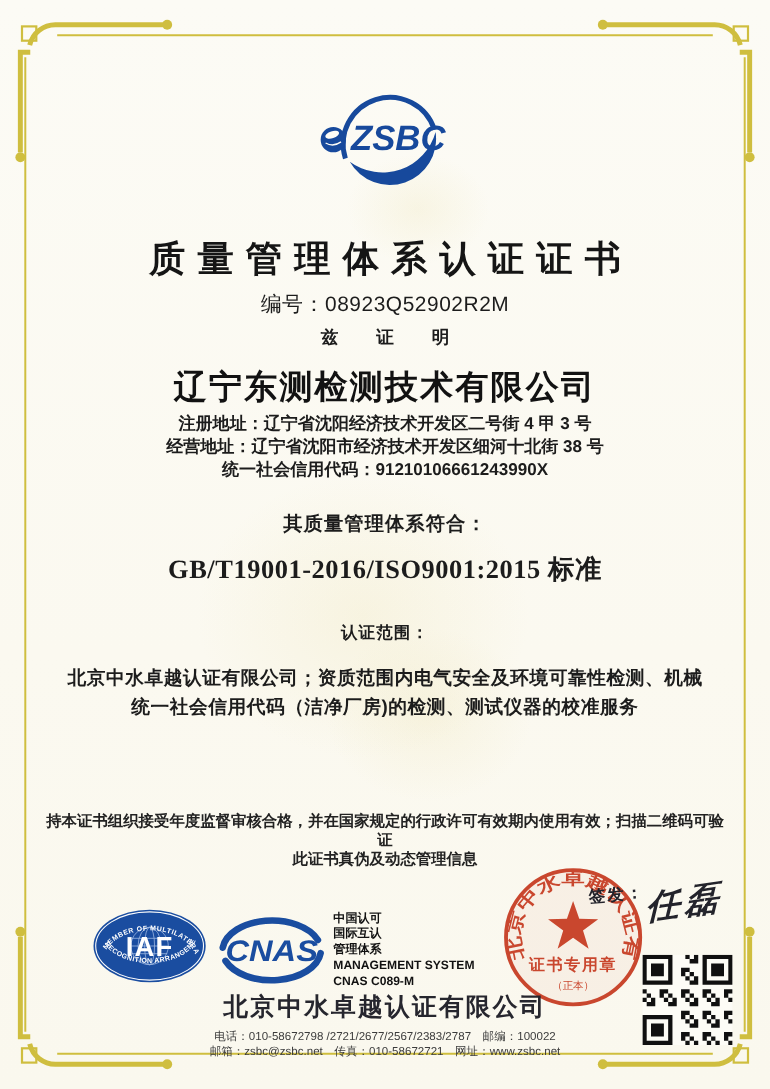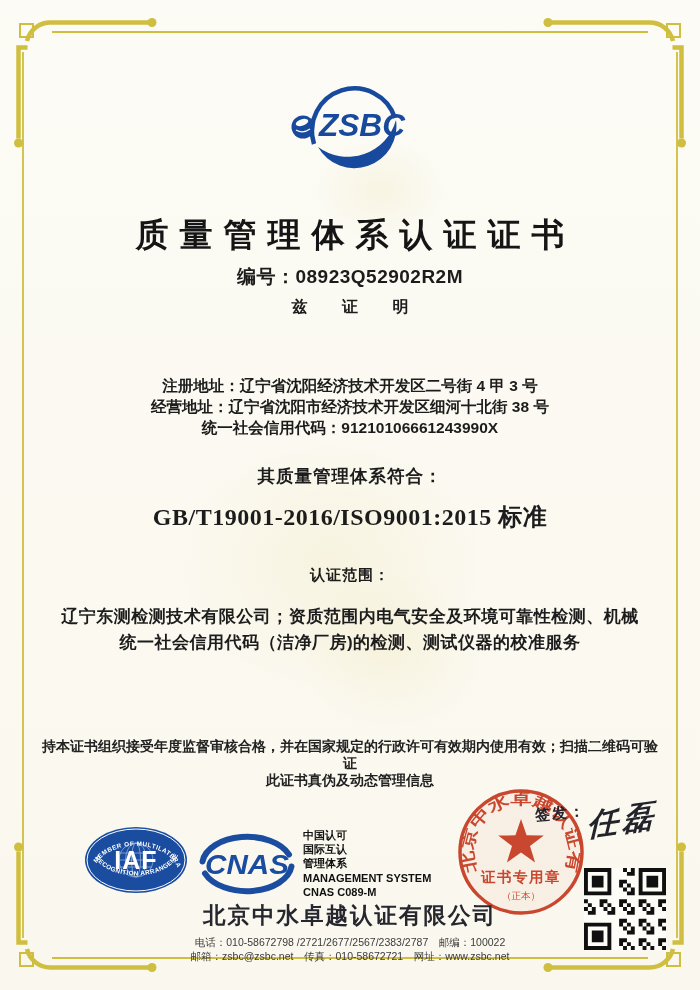--- a/index.html
+++ b/index.html
@@ -7,21 +7,21 @@
   #page{
     position:relative;width:700px;height:990px;overflow:hidden;
     background:linear-gradient(180deg,#fcfbf5 0%,#fbf9f0 60%,#faf8ee 100%);
     font-family:"Liberation Sans","DejaVu Sans",sans-serif;color:#1c1c1c;
   }
   .abs{position:absolute}
   .ctr{position:absolute;left:0;width:100%;text-align:center}
   .blob{position:absolute;border-radius:50%;pointer-events:none;
     background:radial-gradient(closest-side,rgba(228,213,140,.16),rgba(228,213,140,0) 72%)}
   .t-title{top:213px;font-size:33px;font-weight:bold;letter-spacing:11px;text-indent:11px;color:#151515}
-  .t-number{top:264px;font-size:19px;font-weight:bold;letter-spacing:.5px}
+  .t-number{top:264px;font-size:19px;font-weight:normal;letter-spacing:.5px}
   .t-certify{top:297px;font-size:16px;font-weight:bold;letter-spacing:15px;text-indent:15px}
   .t-company{top:332px;font-size:30px;font-weight:bold;letter-spacing:2px;color:#121212}
   .t-addr{line-height:20.5px;font-size:15.5px;font-weight:bold}
   .t-conform{top:464px;font-size:17.5px;font-weight:bold;letter-spacing:1px}
   .t-standard{top:501px;font-size:24px;font-weight:bold;letter-spacing:.5px;
     font-family:"Liberation Serif","DejaVu Serif",serif}
   .t-scopelabel{top:566px;font-size:15px;font-weight:bold;letter-spacing:1px}
   .t-scope{top:604px;font-size:17px;font-weight:bold;line-height:26px;padding:0 52px;letter-spacing:.5px}
   .t-dates{top:676px;font-size:16px;font-weight:bold;line-height:20.5px}
   .t-dates .inner{display:inline-block;text-align:left;letter-spacing:.5px}
@@ -71,29 +71,30 @@
     <path d="M8 52 Q15 56 22 51" stroke="#fdfcf6" stroke-width="1.2" fill="none"></path>
     <text x="31" y="58" font-size="32" font-weight="bold" font-style="italic" fill="#17499c" textLength="86" lengthAdjust="spacingAndGlyphs" font-family="Liberation Sans, DejaVu Sans, sans-serif">ZSBC</text>
   </svg>
 
   <div class="ctr t-title">质量管理体系认证证书</div>
   <div class="ctr t-number">
     <span>编号：</span><span>08923Q52902R2M</span>
   </div>
   <div class="ctr t-certify">兹 证 明</div>
 
+  <div class="ctr t-company">辽宁东测检测技术有限公司</div>
   <div class="ctr t-addr" style="top:376px">注册地址：辽宁省沈阳经济技术开发区二号街 4 甲 3 号</div>
   <div class="ctr t-addr" style="top:397px">经营地址：辽宁省沈阳市经济技术开发区细河十北街 38 号</div>
   <div class="ctr t-addr" style="top:418px">统一社会信用代码：91210106661243990X</div>
 
   <div class="ctr t-conform">其质量管理体系符合：</div>
   <div class="ctr t-standard">GB/T19001-2016/ISO9001:2015 标准</div>
   <div class="ctr t-scopelabel">认证范围：</div>
   <div class="ctr t-scope">
-    <span>辽宁东测检测技术有限公司；资质范围内电气安全及环境可靠性检测、机械</span><br>
+    <span>北京中水卓越认证有限公司；资质范围内电气安全及环境可靠性检测、机械</span><br>
     <span>统一社会信用代码（洁净厂房)的检测、测试仪器的校准服务</span>
   </div>
 
 
   <div class="ctr t-foot">
     <span>持本证书组织接受年度监督审核合格，并在国家规定的行政许可有效期内使用有效；扫描二维码可验证</span><br>
     <span>此证书真伪及动态管理信息</span>
   </div>
 
   <svg class="abs" style="left:84px;top:826px" width="104" height="68" viewBox="0 0 104 68">

